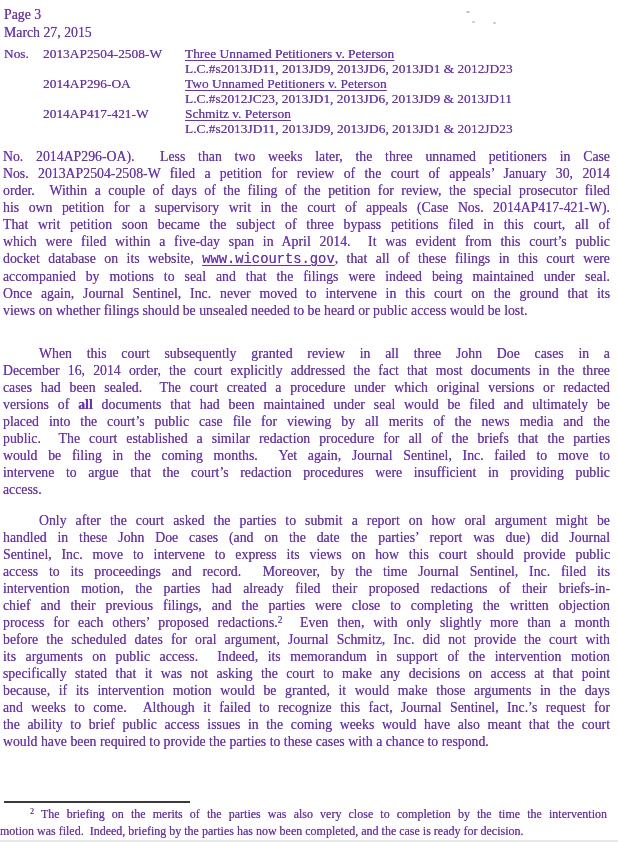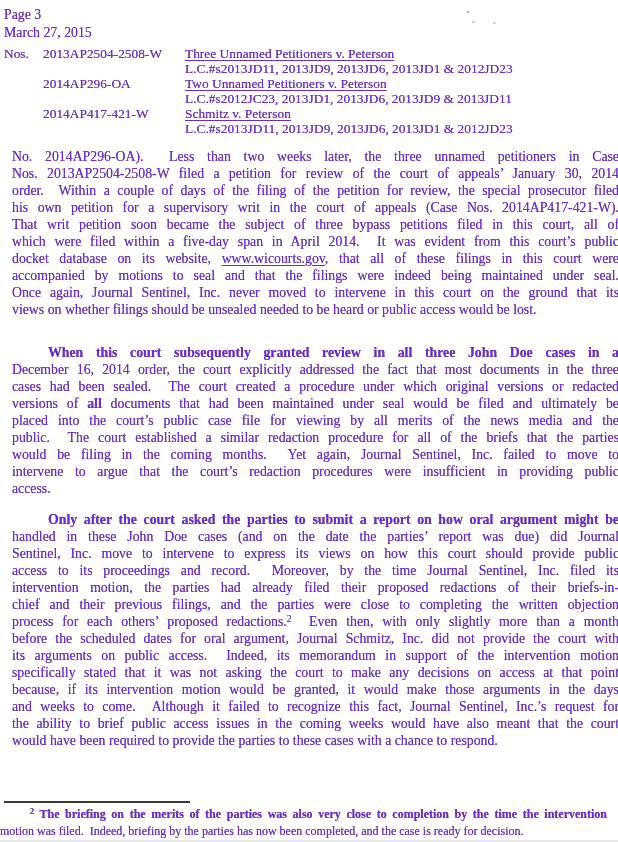--- a/index.html
+++ b/index.html
@@ -18,33 +18,33 @@
   .header { position: absolute; top: 6px; left: 4px; right: 7px; font-size: 13.8px; }
   .page-number, .doc-date { line-height: 18px; }
   .case-table { position: relative; margin-top: 4px; padding-left: 39px; font-size: 13.4px; }
   .nos-label { position: absolute; left: 0; top: 0; line-height: 15px; }
   .case-row { display: grid; grid-template-columns: 142px auto; font-family: Liberation Serif, serif; }
   .case-number { line-height: 15px; }
   .case-title { line-height: 15px; text-decoration: underline; text-decoration-thickness: 1px; text-underline-offset: 2px; }
   .case-lc { line-height: 15px; }
 
   
-  #body-text { position: absolute; top: 148px; left: 12px; width: 607px; font-size: 13.8px; }
+  #body-text { position: absolute; top: 148px; left: 3px; width: 607px; font-size: 13.8px; }
   .para { margin: 0 0 14px 0; }
   .para.p1 { margin-bottom: 26px; }
   .para.p2 { margin-bottom: 14px; }
   .line {
     line-height: 17px;
     text-align: justify;
     text-align-last: justify;
   }
   .line.last { text-align-last: left; }
-  .line.first-indent { padding-left: 36px; font-weight: bold; }
+  .line.first-indent { padding-left: 36px; }
   b { font-weight: bold; }
-  u { text-decoration-thickness: 1px; text-underline-offset: 2px; }
+  u { text-decoration-thickness: 1px; text-underline-offset: 2px; font-family: Liberation Mono, monospace; }
   sup { font-size: 0.68em; line-height: 0; position: relative; top: -0.45em; vertical-align: baseline; }
 
   
   .footnote-sep { position: absolute; top: 801px; left: 4px; width: 186px; height: 2px; background: #3a3a3a; }
   .footnote { position: absolute; top: 806px; left: 0; width: 607px; font-size: 12px; }
   .footnote .line { line-height: 17px; }
   .footnote .line.first-indent { padding-left: 30px; }
 
   
   .speck { position: absolute; background: #8f8f8f; opacity: 0.55; border-radius: 50%; }

